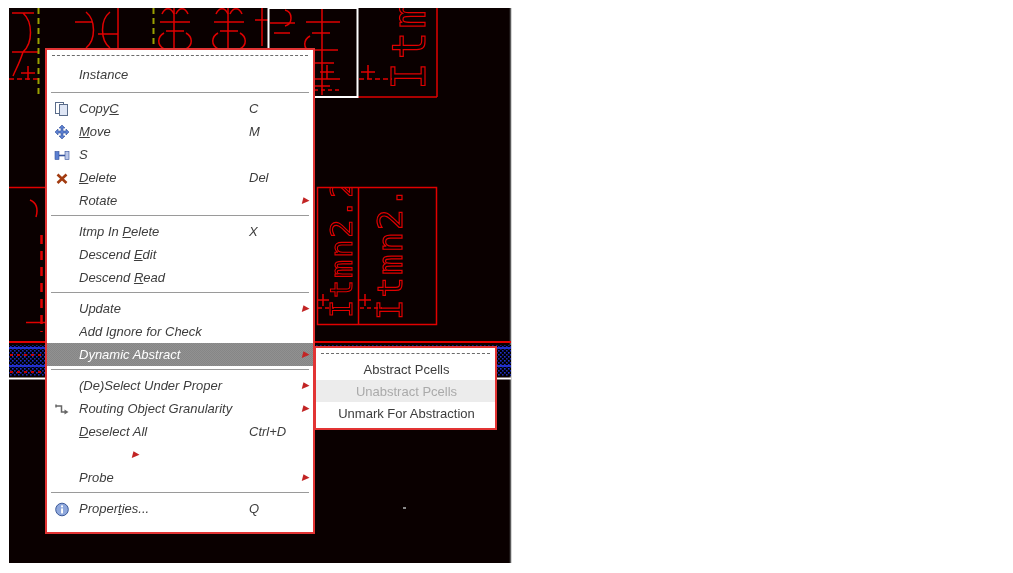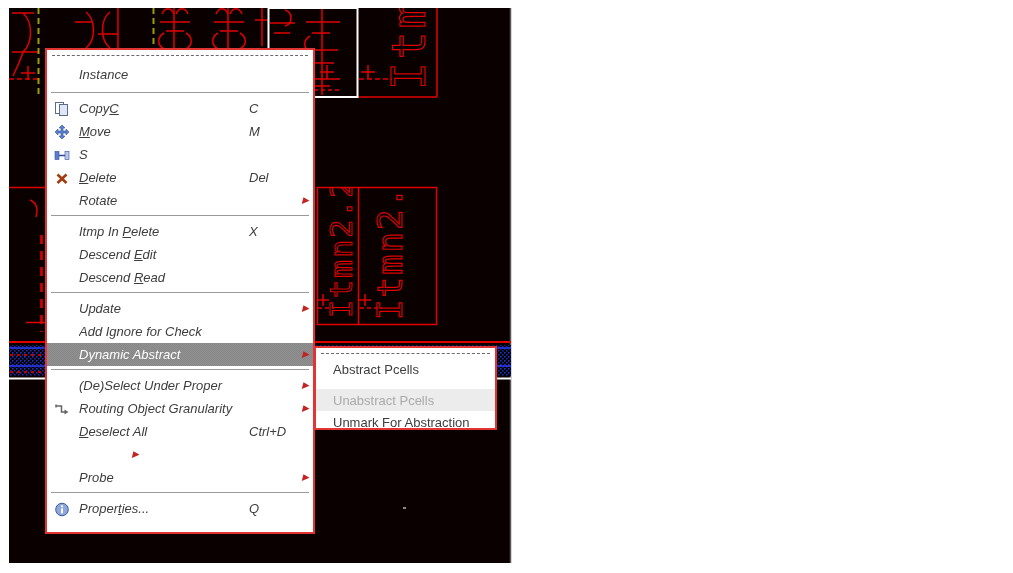--- a/index.html
+++ b/index.html
@@ -27,22 +27,22 @@
   .mlabel .u{text-decoration:underline;}
   .shortcut{flex:0 0 48px;text-align:left;}
   .arrow-cell{flex:0 0 12px;text-align:right;font-size:9px;color:#c22424;
               line-height:1;}
   .mrow.hl{background:#8b8b8b;
            background-image:repeating-conic-gradient(#919191 0% 25%,#868686 0% 50%);
            background-size:2px 2px;color:#ffffff;}
   .mrow.hl .mlabel{color:#ffffff;}
 
   
-  .srow{display:flex;align-items:center;height:22px;padding:0 15px 0 17px;}
-  .srow.disabled{background:#ececec;color:#aaaaaa;margin-top:9px;}
+  .srow{display:flex;align-items:center;height:22px;padding:0 15px 0 17px;text-align:center;}
+  .srow.disabled{background:#ececec;color:#aaaaaa;}
 
   svg.mi{display:block;}
 </style>
 </head>
 <body>
 
 <svg id="canvas-svg" width="1013" height="573" viewBox="0 0 1013 573">
   <defs>
     <pattern id="dither" width="4" height="4" patternUnits="userSpaceOnUse">
       <rect width="4" height="4" fill="#000000"></rect>

